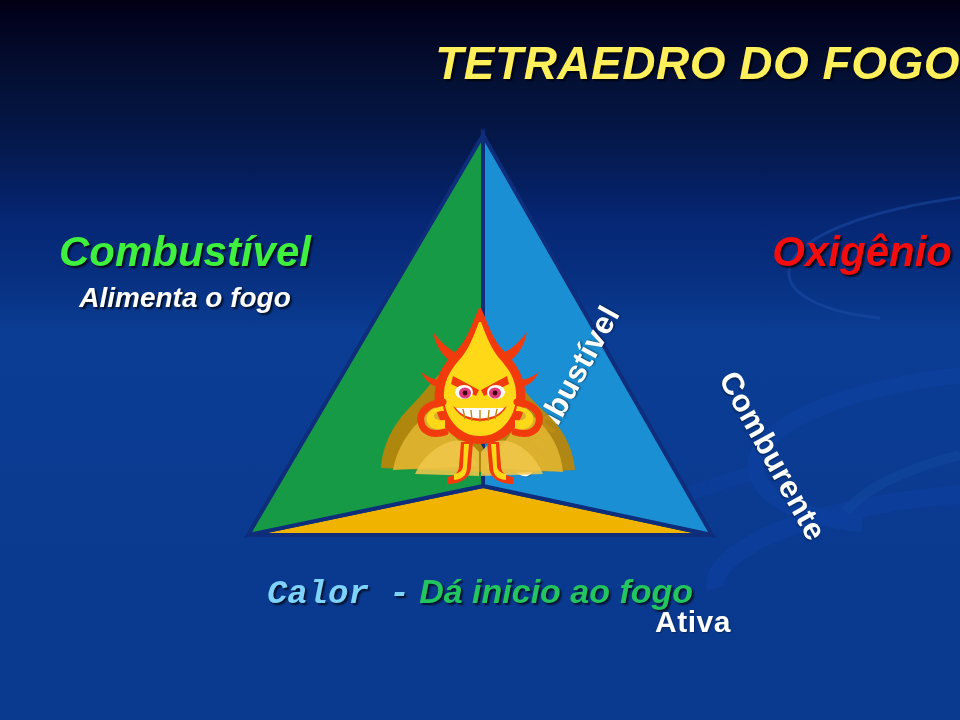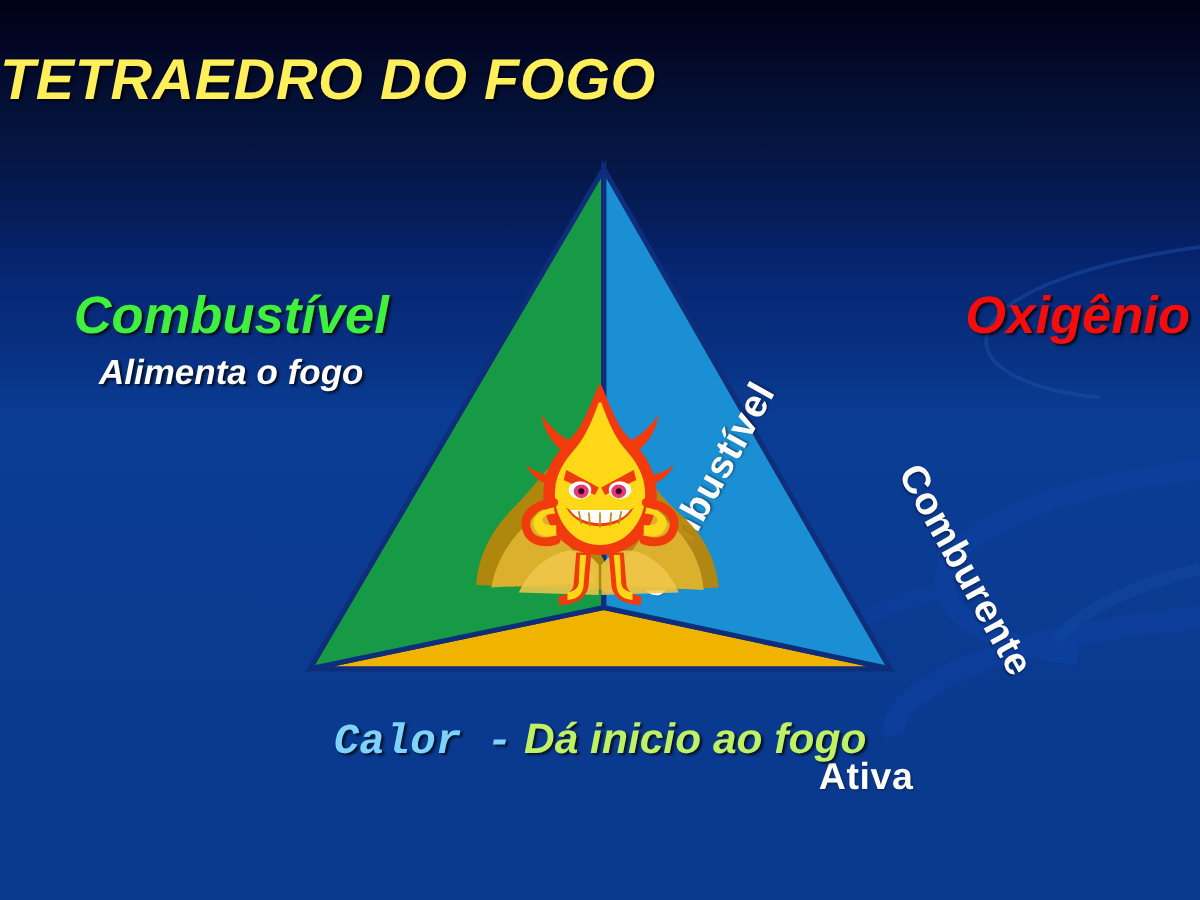--- a/index.html
+++ b/index.html
@@ -47,21 +47,21 @@
     inset: 0;
     pointer-events: none;
   }
 
   
   .title {
     position: absolute;
     left: 0;
     right: 0;
     top: 36px;
-    text-align: left;
+    text-align: right;
     font-size: 46px;
     font-weight: bold;
     font-style: italic;
     letter-spacing: 0.5px;
     color: #ffef5a;
     text-shadow: 2px 2px 2px rgba(0,0,0,0.75);
     white-space: nowrap;
   }
 
   
@@ -97,21 +97,21 @@
     left: 0; right: 0;
     top: 572px;
     text-align: center;
     white-space: nowrap;
     font-size: 34px;
     font-weight: bold;
     font-style: italic;
     text-shadow: 2px 2px 2px rgba(0,0,0,0.7);
   }
   .caption .cal { color: #7dd3fc; font-family: Liberation Mono, monospace; }
-  .caption .rest { color: #bef264; }
+  .caption .rest { color: #22c55e; }
 
   
   .tetra {
     position: absolute;
     left: 230px;
     top: 118px;
     width: 500px;
     height: 430px;
   }
   .tetra svg { display: block; width: 100%; height: 100%; }

